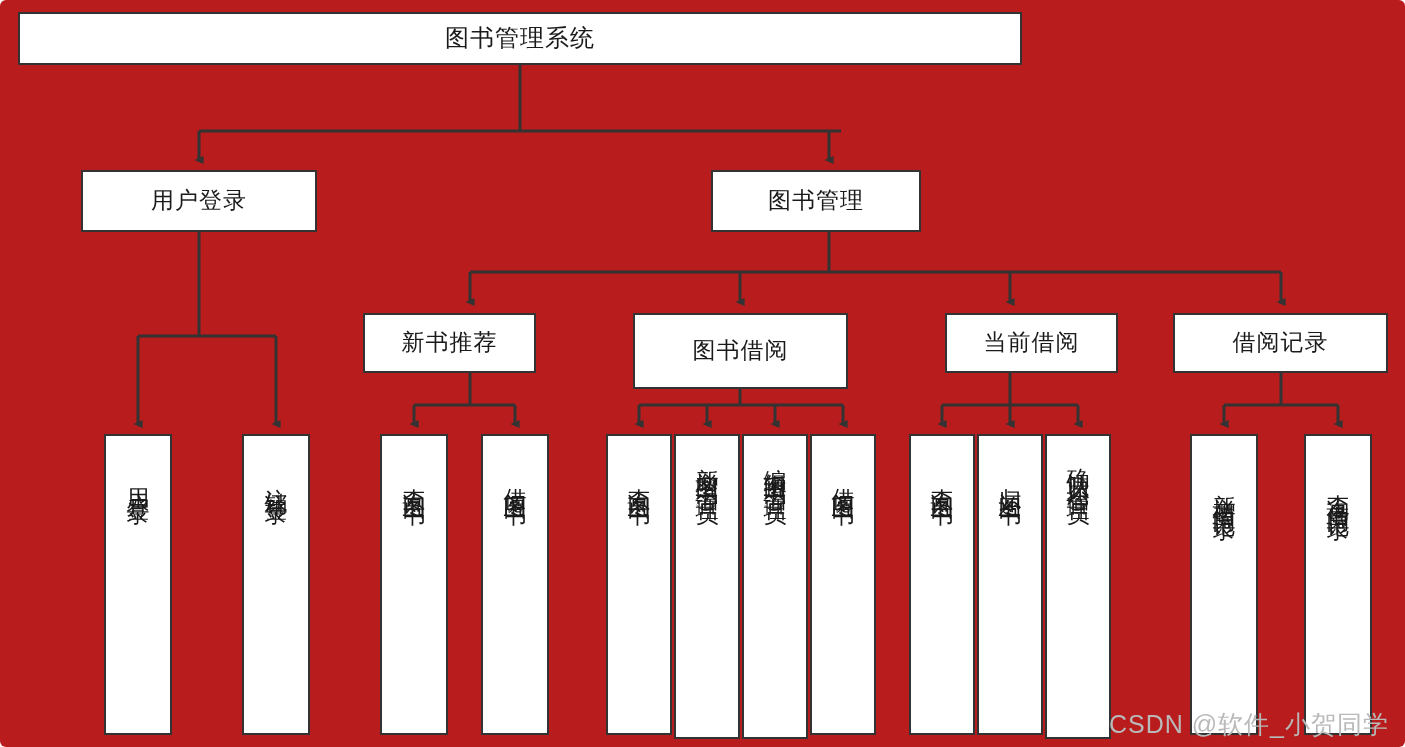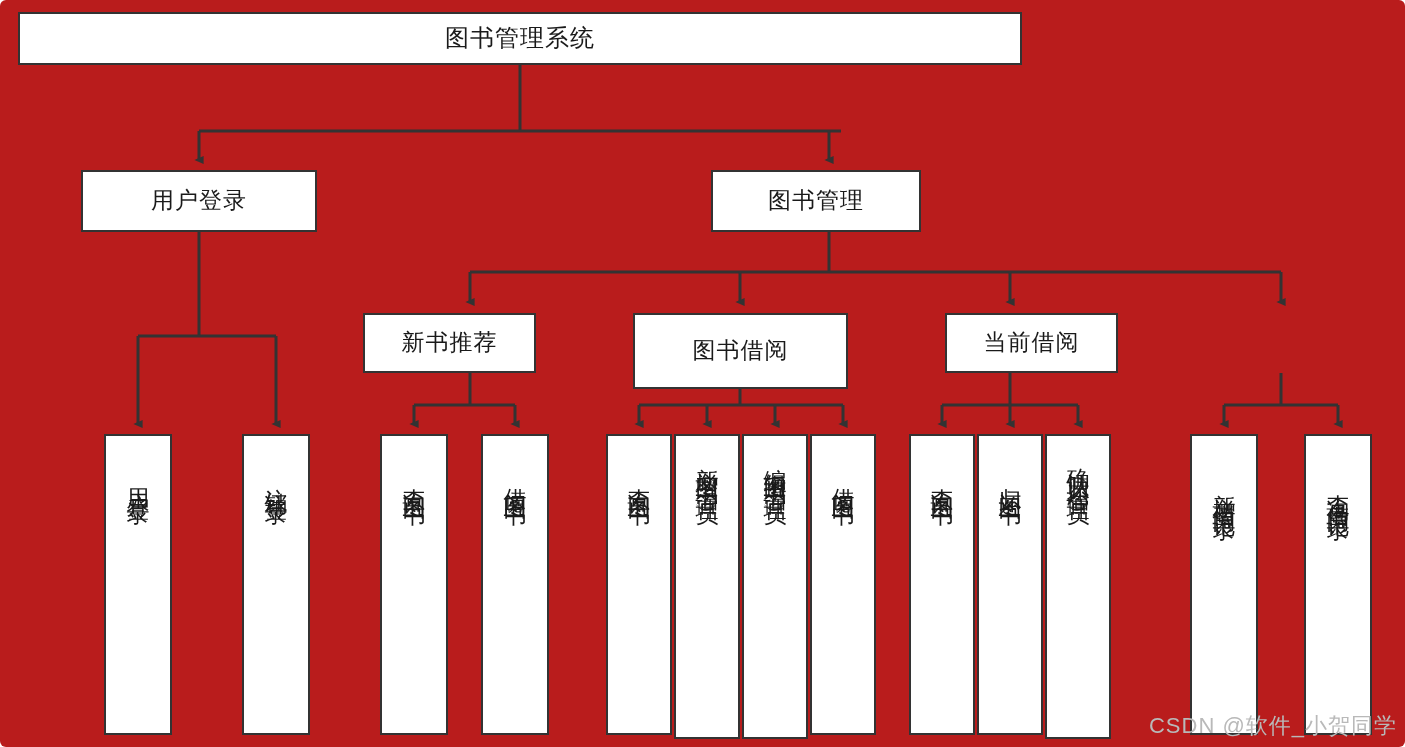--- a/index.html
+++ b/index.html
@@ -55,23 +55,23 @@
   svg.links {
     position: absolute;
     left: 0;
     top: 0;
     width: 1405px;
     height: 747px;
     pointer-events: none;
   }
   .watermark {
     position: absolute;
-    right: 8px;
+    right: 16px;
     bottom: 6px;
-    font-size: 22px;
+    font-size: 25px;
     color: #b9b9b9;
     letter-spacing: 1px;
     white-space: nowrap;
   }
 </style>
 </head>
 <body>
 
 <div id="canvas">
 
@@ -142,20 +142,23 @@
   </div>
 
   <div class="node horiz" style="left:633px; top:313px; width:215px; height:76px;">
     <span class="htext">图书借阅</span>
   </div>
 
   <div class="node horiz" style="left:903px; top:313px; width:173px; height:60px;margin-left:42px;">
     <span class="htext">当前借阅</span>
   </div>
 
+  <div class="node horiz" style="left:1173px; top:313px; width:215px; height:60px;">
+    <span class="htext">借阅记录</span>
+  </div>
 
   <div class="node leaf" style="left:104px; top:434px; width:68px; height:301px;">
     <span class="vtext">用户登录</span>
   </div>
 
   <div class="node leaf" style="left:242px; top:434px; width:68px; height:301px;">
     <span class="vtext">注销登录</span>
   </div>
 
   <div class="node leaf" style="left:380px; top:434px; width:68px; height:301px;">

